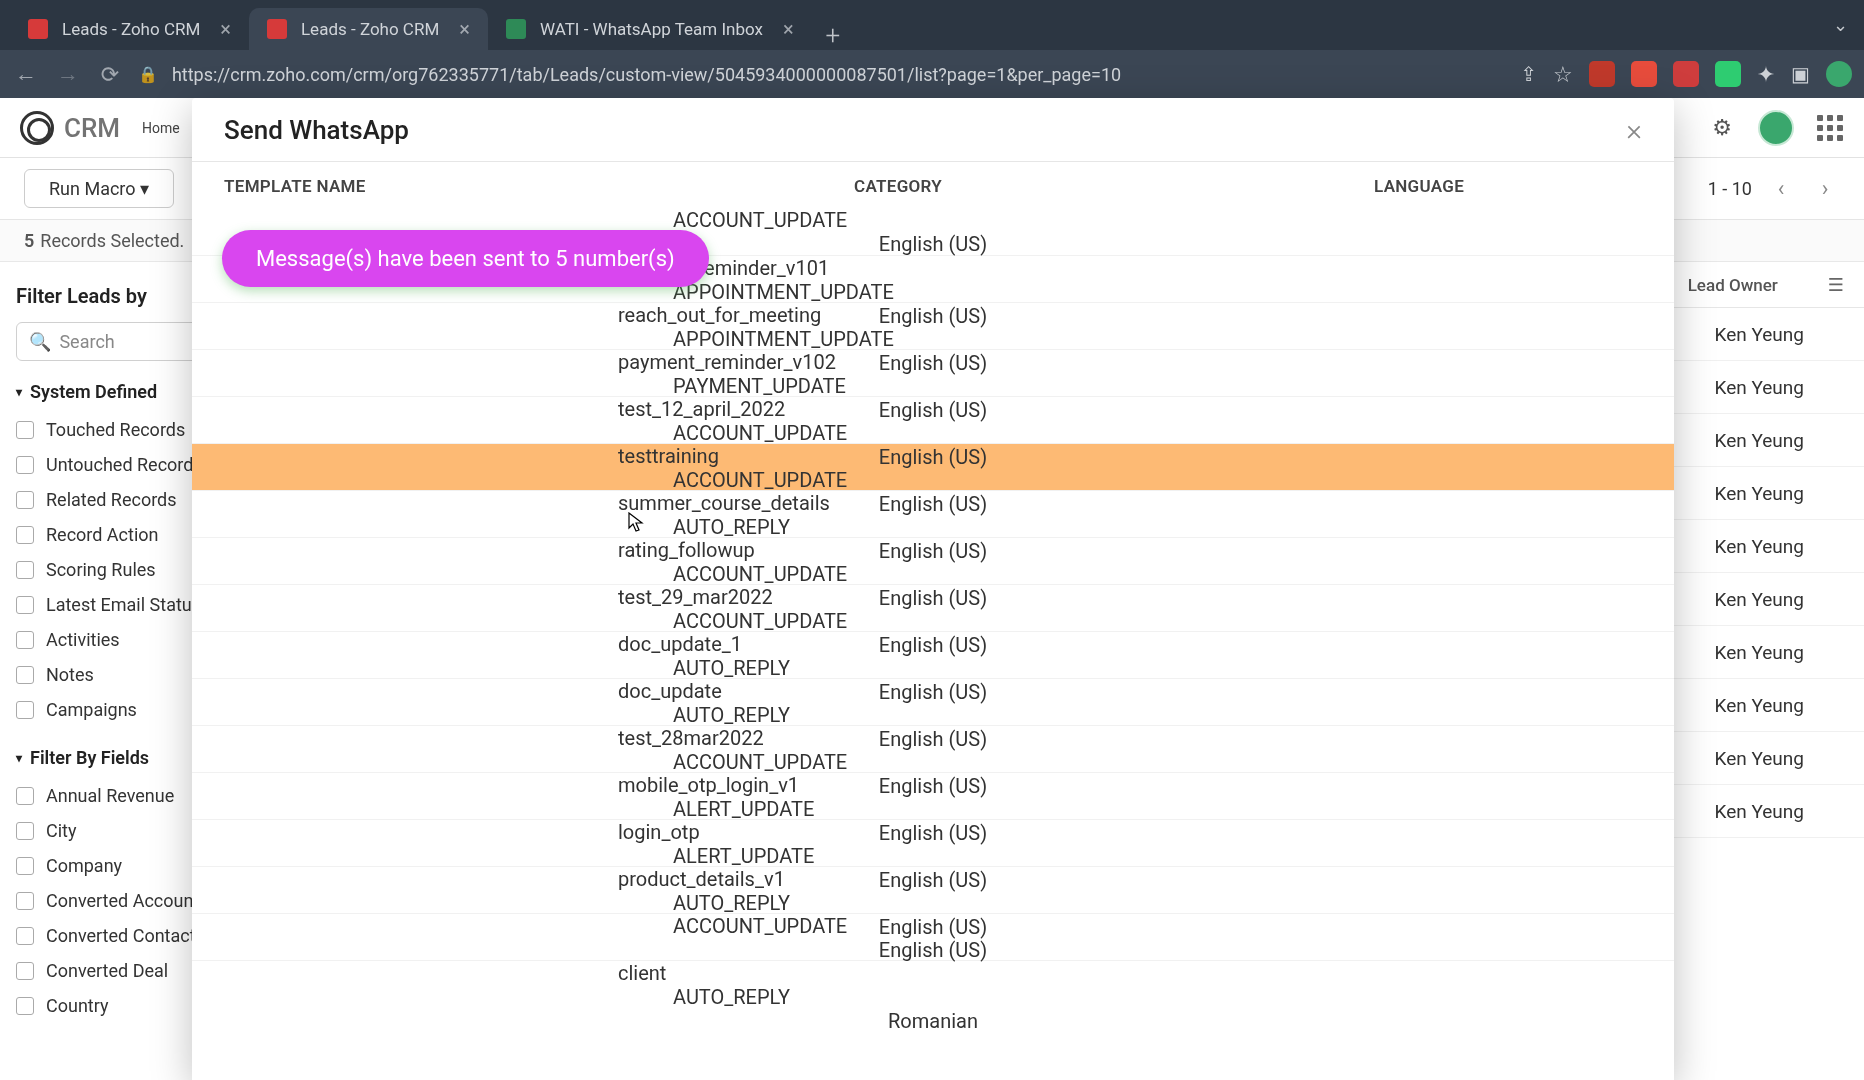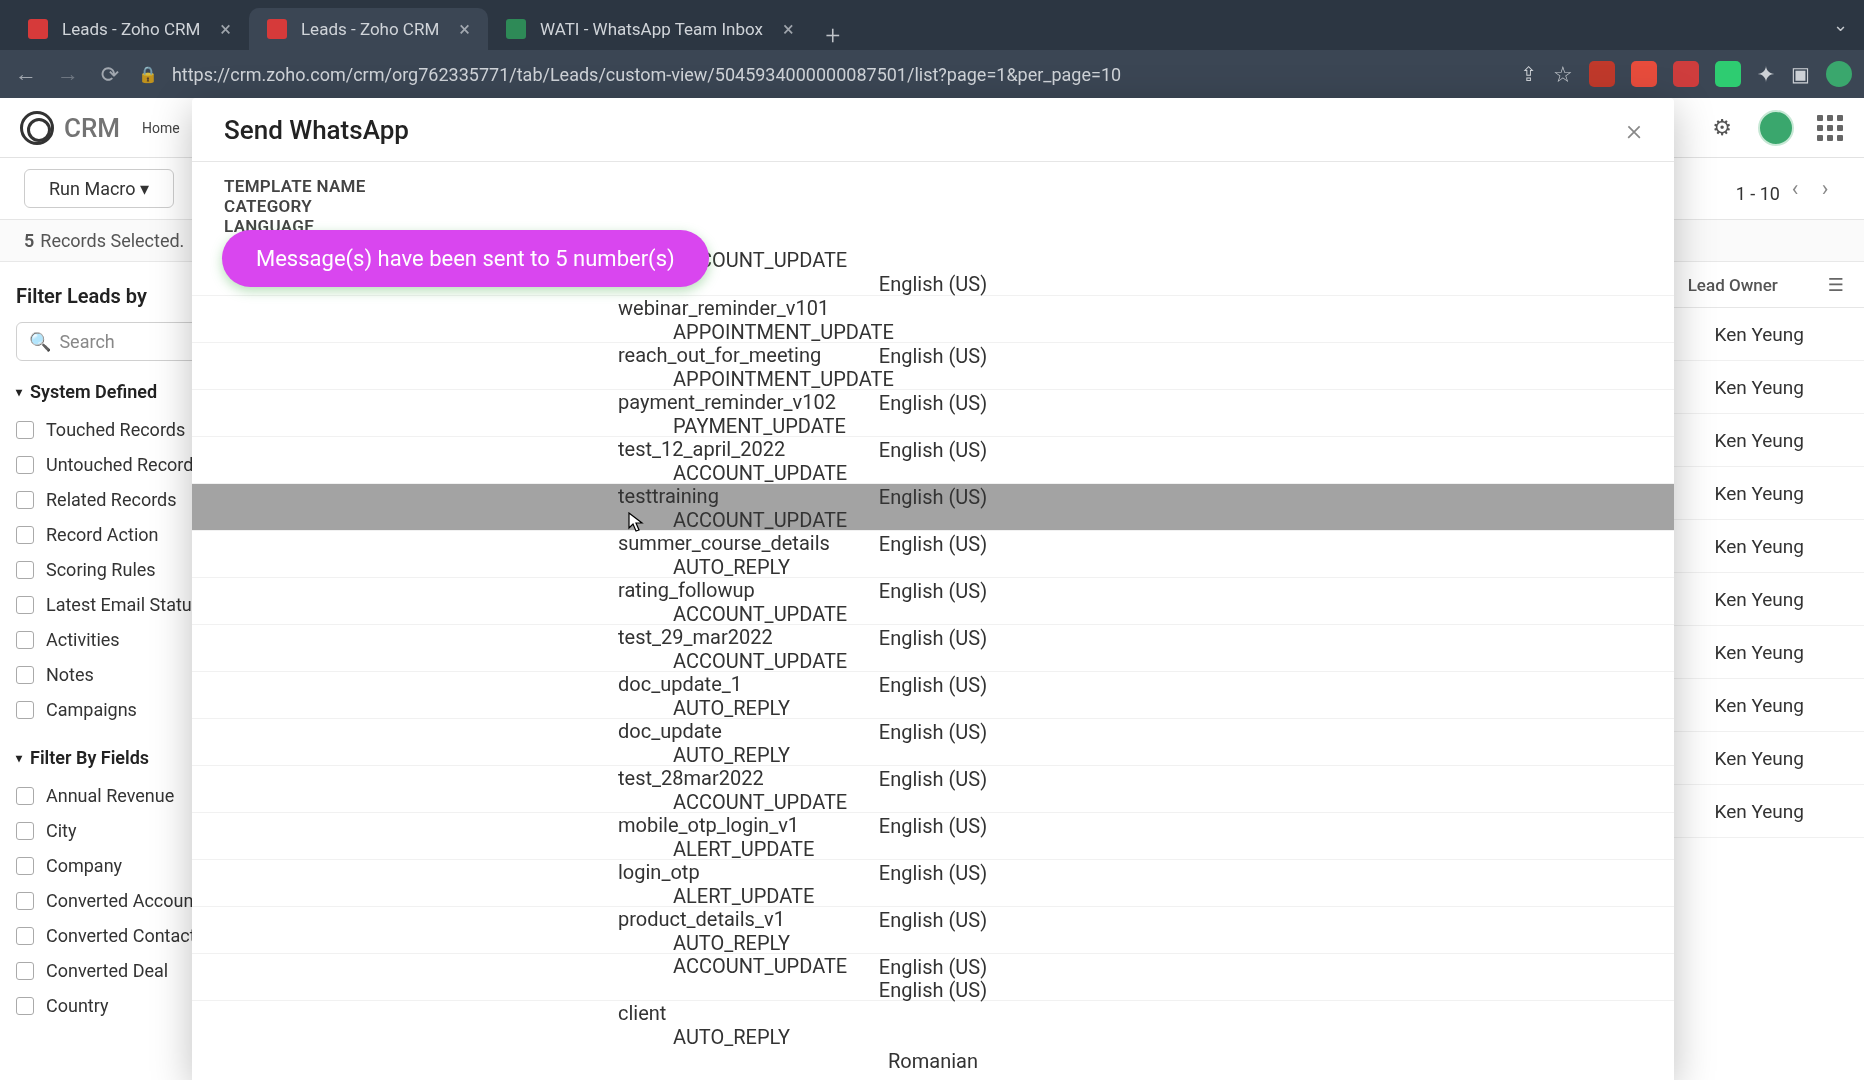--- a/index.html
+++ b/index.html
@@ -32,21 +32,21 @@
 .nav-item { font-size:14px; color:#444; }
 .head-spacer { flex:1; }
 .head-ic { width:28px; height:28px; color:#555; display:flex; align-items:center; justify-content:center; font-size:22px; cursor:pointer;}
 .avatar { width:36px; height:36px; border-radius:50%; background:#3aa76d; border:2px solid #c7e8d5; }
 .apps-grid { display:grid; grid-template-columns:repeat(3,6px); grid-template-rows:repeat(3,6px); gap:4px; }
 .apps-grid span{background:#666;border-radius:1px;}
 
 
 .toolbar { height: 62px; background:#fff; border-bottom:1px solid #e5e5e5; display:flex; align-items:center; padding:0 24px; gap:20px;}
 .run-macro { border:1px solid #ccc; border-radius:6px; padding:8px 24px; font-size:18px; color:#333; background:#fff; cursor:pointer;}
-.pager { margin-left:auto; display:flex; align-items:flex-end; font-size:18px; color:#333;}
+.pager { margin-left:auto; display:flex; align-items:center; gap:14px; font-size:18px; color:#333;}
 .pager-btn{ width:30px; height:30px; display:flex; align-items:center; justify-content:center; color:#888; cursor:pointer; font-size:22px;}
 
 
 .records-bar {height: 42px; display:flex; align-items:center; padding:0 24px; font-size:18px; color:#555; border-bottom:1px solid #e8e8e8; background:#fafafa;}
 
 
 .body { display:flex; position:absolute; top:164px; left:0; right:0; bottom:0; }
 .sidebar { width: 360px; background:#fff; border-right:1px solid #a16207; padding: 14px 16px; overflow:hidden;}
 .filter-title { font-size:20px; font-weight:600; color:#222; margin:8px 0 14px;}
 .search-box { display:flex; align-items:center; gap:8px; border:1px solid #d0d0d0; border-radius:6px; padding:8px 12px; color:#888; font-size:18px;}
@@ -57,26 +57,26 @@
 
 .main { flex:1; background:#fff; position:relative; }
 .col-head { display:flex; align-items:center; height:46px; border-bottom:1px solid #e6e6e6; padding:0 20px; font-size:17px; color:#555; font-weight:500;}
 .col-head .lo { margin-left:auto; margin-right:50px;}
 .row { display:flex; align-items:center; height:53px; border-bottom:1px solid #f0f0f0; padding:0 20px; font-size:19px; color:#333;}
 .row .owner{ margin-left:auto; margin-right:40px; }
 .modal { position:absolute; top:98px; left:192px; width:1482px; bottom:0; background:#fff; box-shadow:0 10px 40px rgba(0,0,0,.25); z-index:100; display:flex; flex-direction:column; border-radius:4px 4px 0 0; overflow:hidden;}
 .modal-head { height:64px; display:flex; align-items:center; padding:0 32px; border-bottom:1px solid #e6e6e6;}
 .modal-title{ font-size:26px; font-weight:500; color:#222;}
 .modal-close{ margin-left:auto; font-size:30px; color:#888; cursor:pointer; font-weight:300;}
-.tbl-head { display:flex; padding:14px 32px 12px; font-size:17px; color:#444; font-weight:600; letter-spacing:.3px;flex-direction:column;}
+.tbl-head { display:flex; padding:14px 32px 12px; font-size:17px; color:#444; font-weight:600; letter-spacing:.3px;}
 .col-tn{ width:630px;} .col-cat{ width:520px;} .col-lang{flex:1;}
 .tbl-body{ flex:1; overflow:auto;}
 .trow{ display:flex; padding:0 32px; height:47px; align-items:center; font-size:20px; color:#333; border-top:1px solid #f1f1f1; cursor:pointer;flex-direction:column;}
 .trow:first-child{border-top:none;}
-.trow.hover{ background:#a3a3a3;}
+.trow.hover{ background:#fdba74;}
 
 .toast { position:absolute; top:230px; left:222px; z-index:200; background:#d946ef; color:#fff; font-size:22px; padding:16px 34px; border-radius:40px; box-shadow:0 4px 12px rgba(76,175,80,.4);}
 
 .cursor-img{ position:absolute; top:512px; left:628px; z-index:300; font-size:16px; color:#222;}
 </style>
 </head>
 <body>
 
 <div class="tab-strip">
   <div id="tabs-host" style="display: flex;">

